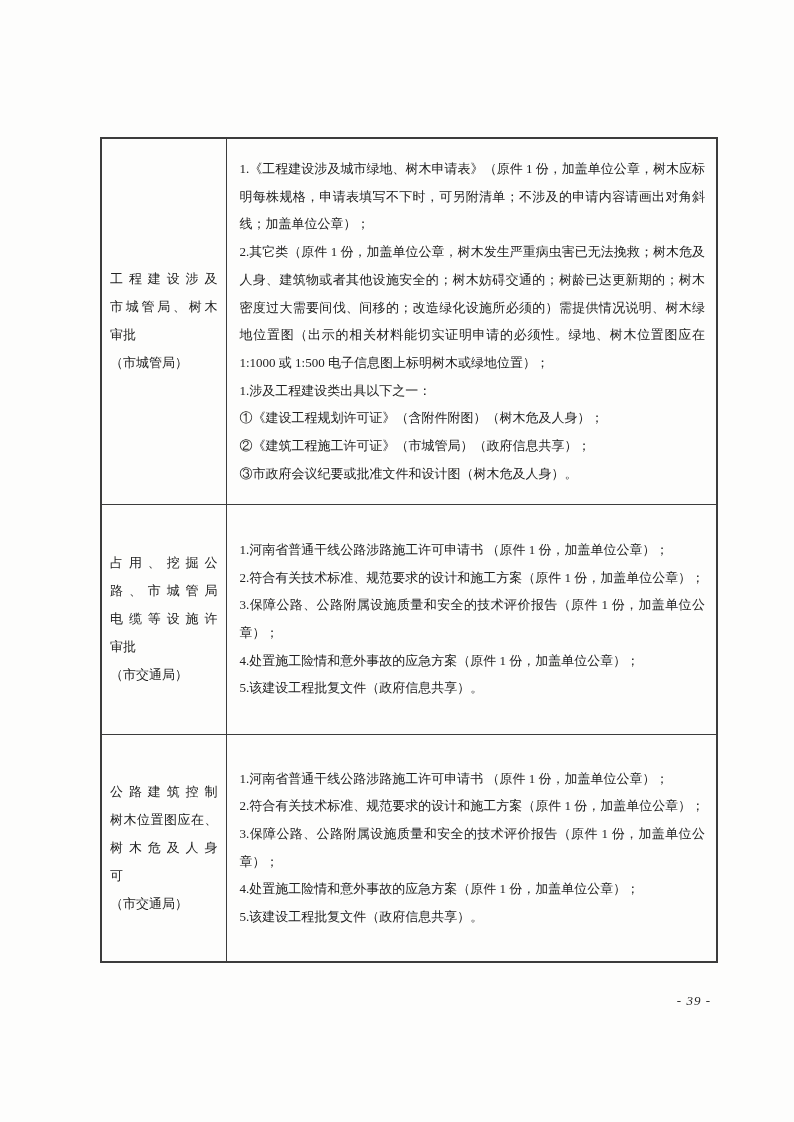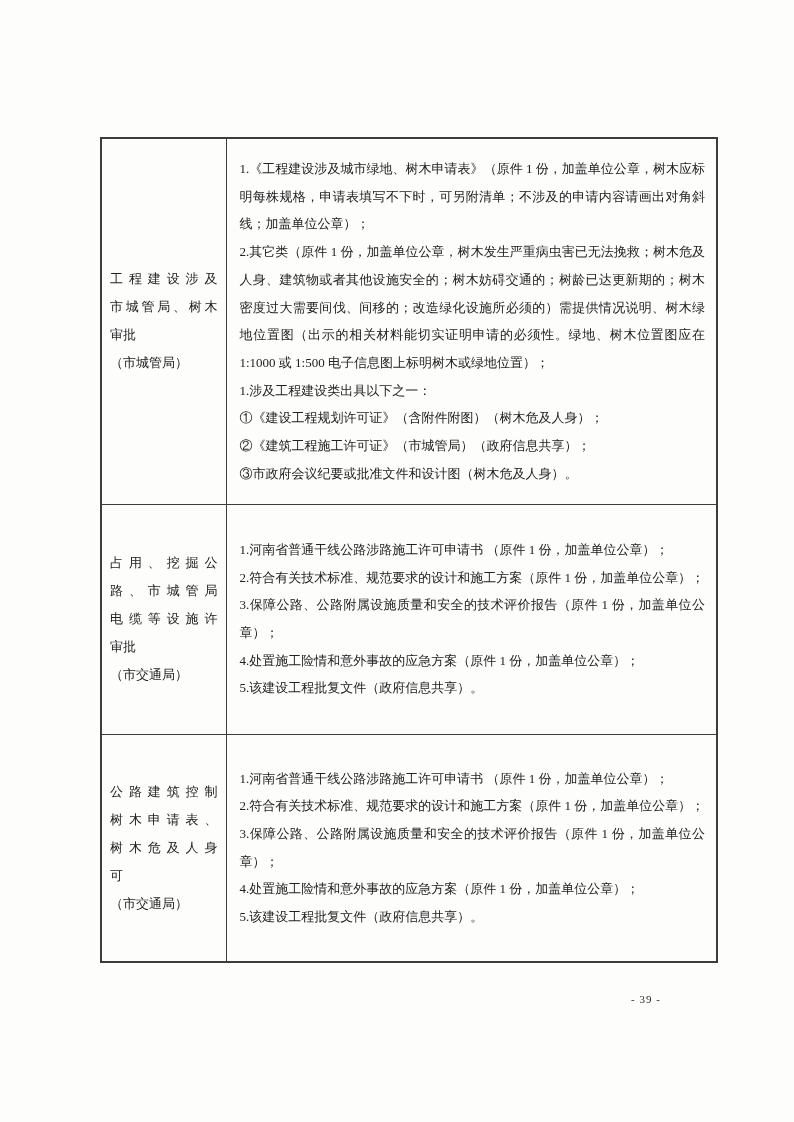--- a/index.html
+++ b/index.html
@@ -46,24 +46,25 @@
   }
   td.materials-cell p {
     margin: 0;
     text-align: justify;
   }
   .page-number {
     position: absolute;
     top: 993px;
     left: 631px;
     width: 80px;
-    text-align: left;
-    font-size: 11px;
+    text-align: right;
+    font-size: 13px;
     letter-spacing: 1px;
     color: #2a2a2a;
+    font-style: italic;
   }
 </style>
 </head>
 <body>
 
 <div class="page">
 
   <table class="doc-table">
     <tbody>
 
@@ -97,21 +98,21 @@
           <p>2.符合有关技术标准、规范要求的设计和施工方案（原件 1 份，加盖单位公章）；</p>
           <p>3.保障公路、公路附属设施质量和安全的技术评价报告（原件 1 份，加盖单位公章）；</p>
           <p>4.处置施工险情和意外事故的应急方案（原件 1 份，加盖单位公章）；</p>
           <p>5.该建设工程批复文件（政府信息共享）。</p>
         </td>
       </tr>
 
       <tr class="r3">
         <td class="name-cell">
           <div class="name-line spread">公路建筑控制</div>
-          <div class="name-line spread">树木申请表、</div>
+          <div class="name-line spread">树木位置图应在、</div>
           <div class="name-line spread">树木危及人身</div>
           <div class="name-line">可</div>
           <div class="name-line">（市交通局）</div>
         </td>
         <td class="materials-cell">
           <p>1.河南省普通干线公路涉路施工许可申请书 （原件 1 份，加盖单位公章）；</p>
           <p>2.符合有关技术标准、规范要求的设计和施工方案（原件 1 份，加盖单位公章）；</p>
           <p>3.保障公路、公路附属设施质量和安全的技术评价报告（原件 1 份，加盖单位公章）；</p>
           <p>4.处置施工险情和意外事故的应急方案（原件 1 份，加盖单位公章）；</p>
           <p>5.该建设工程批复文件（政府信息共享）。</p>

